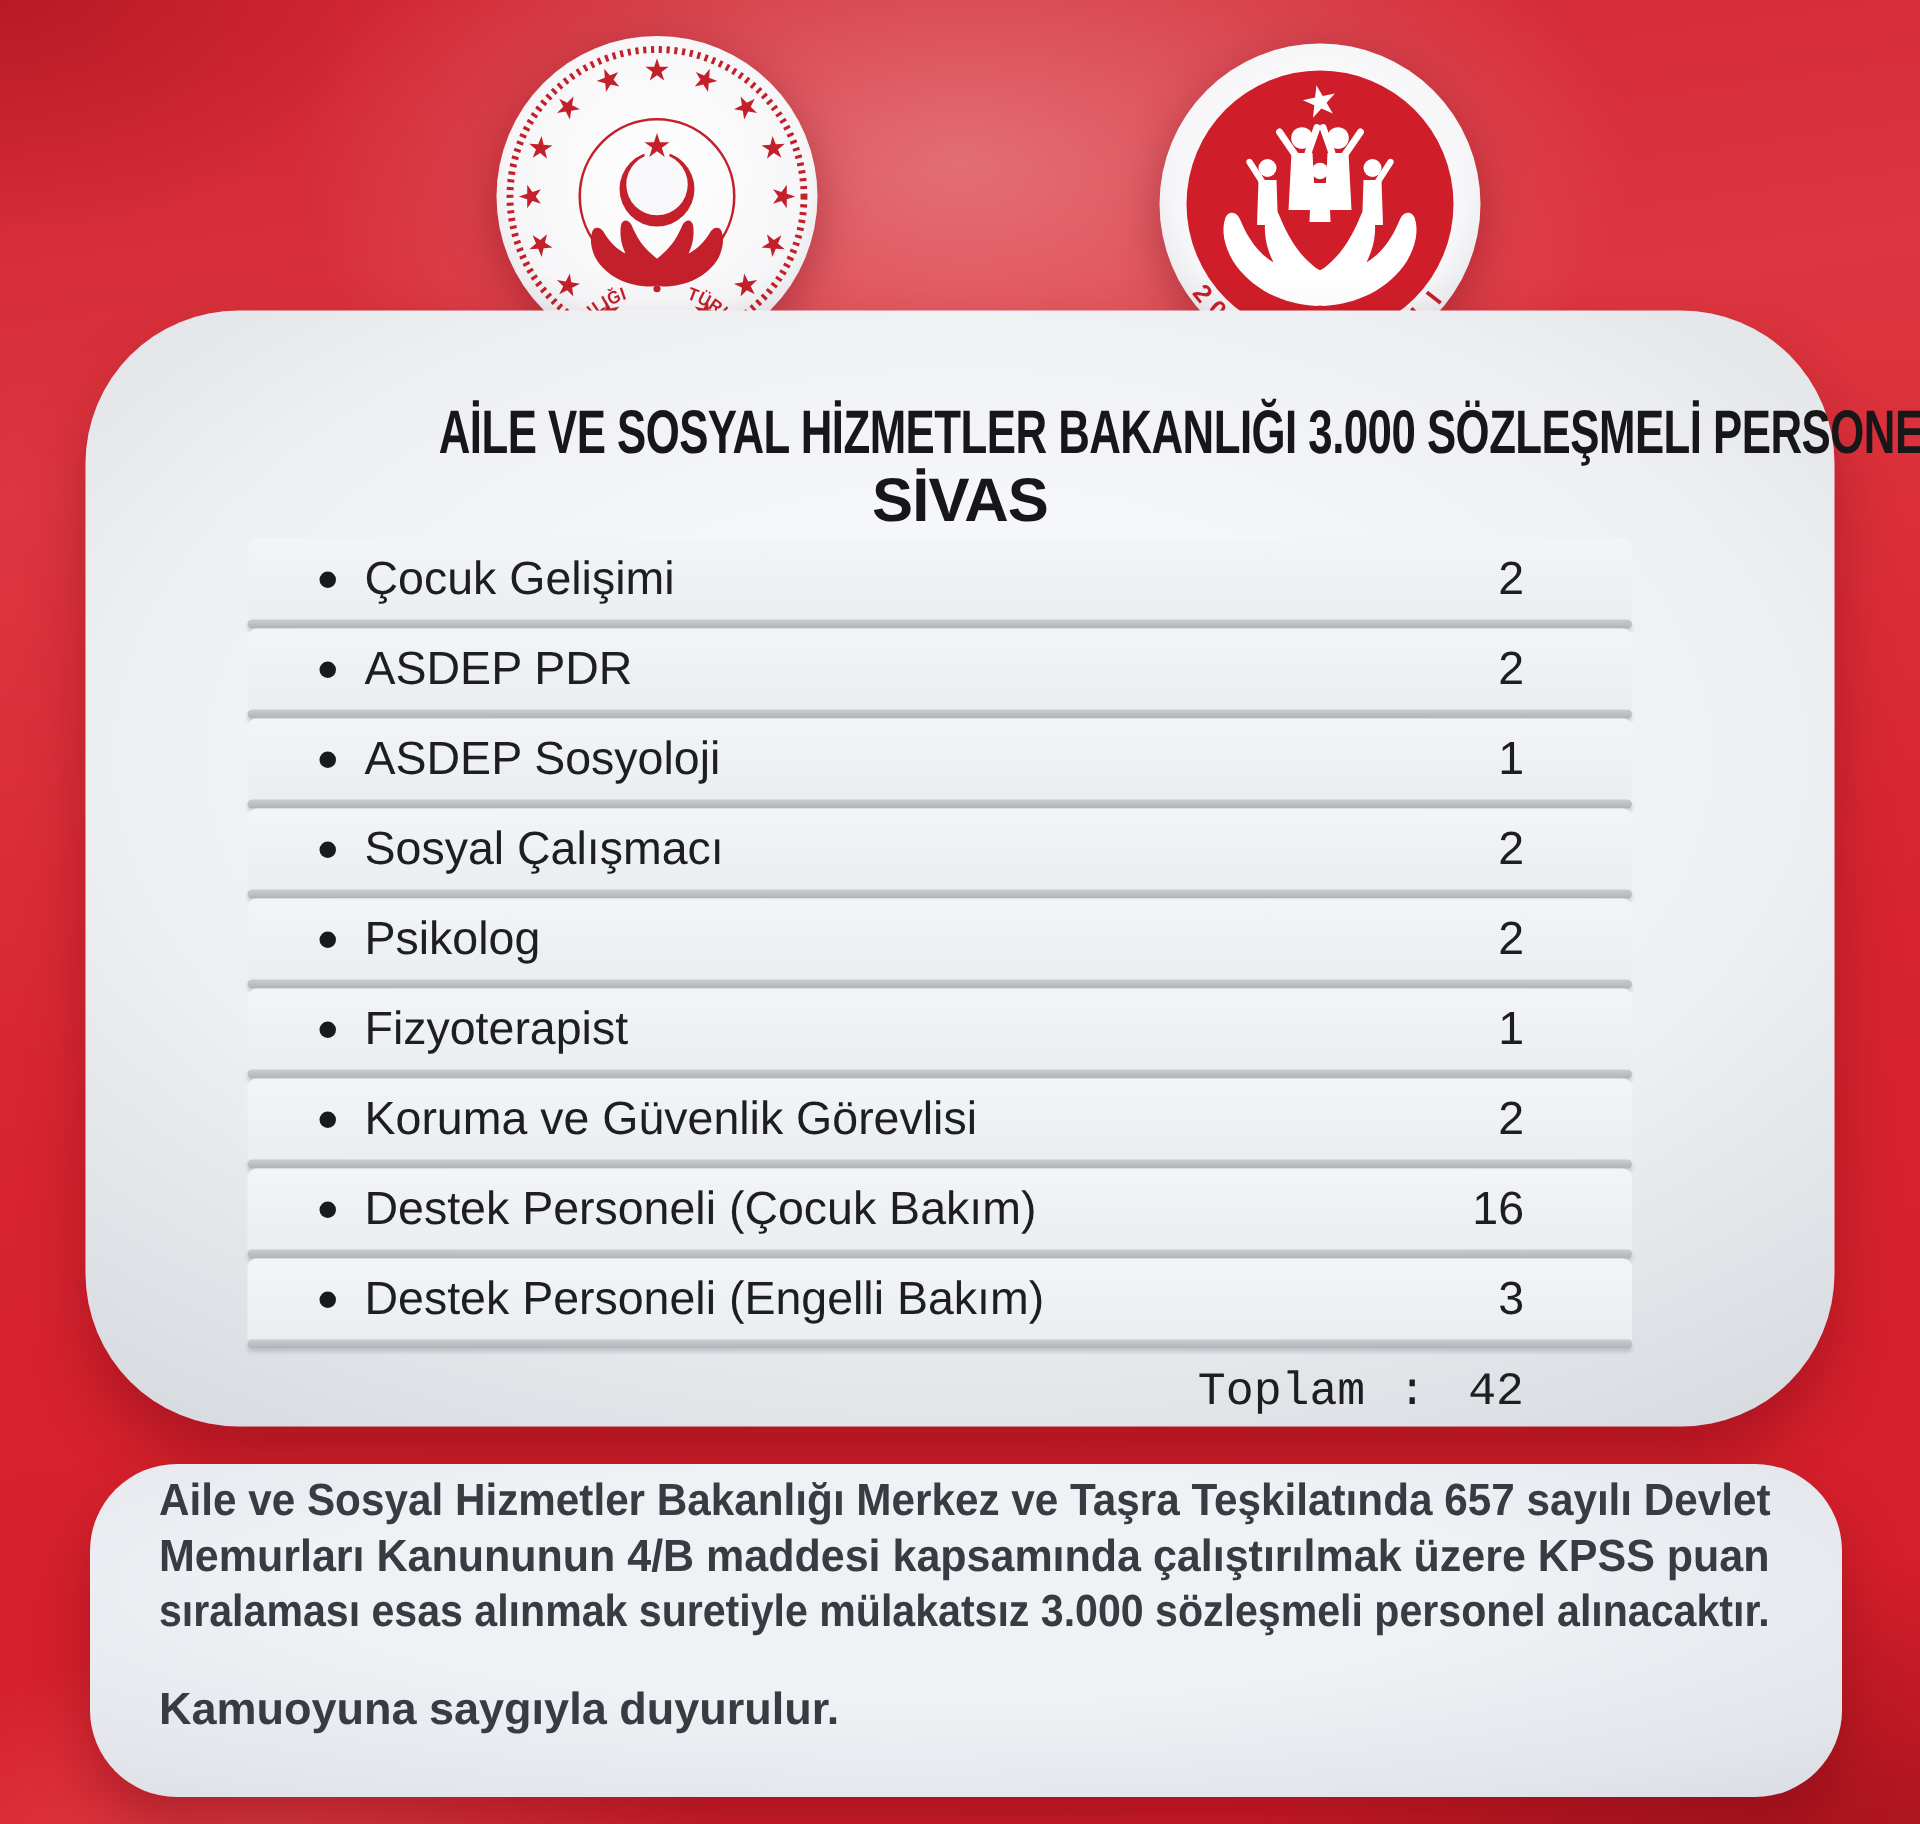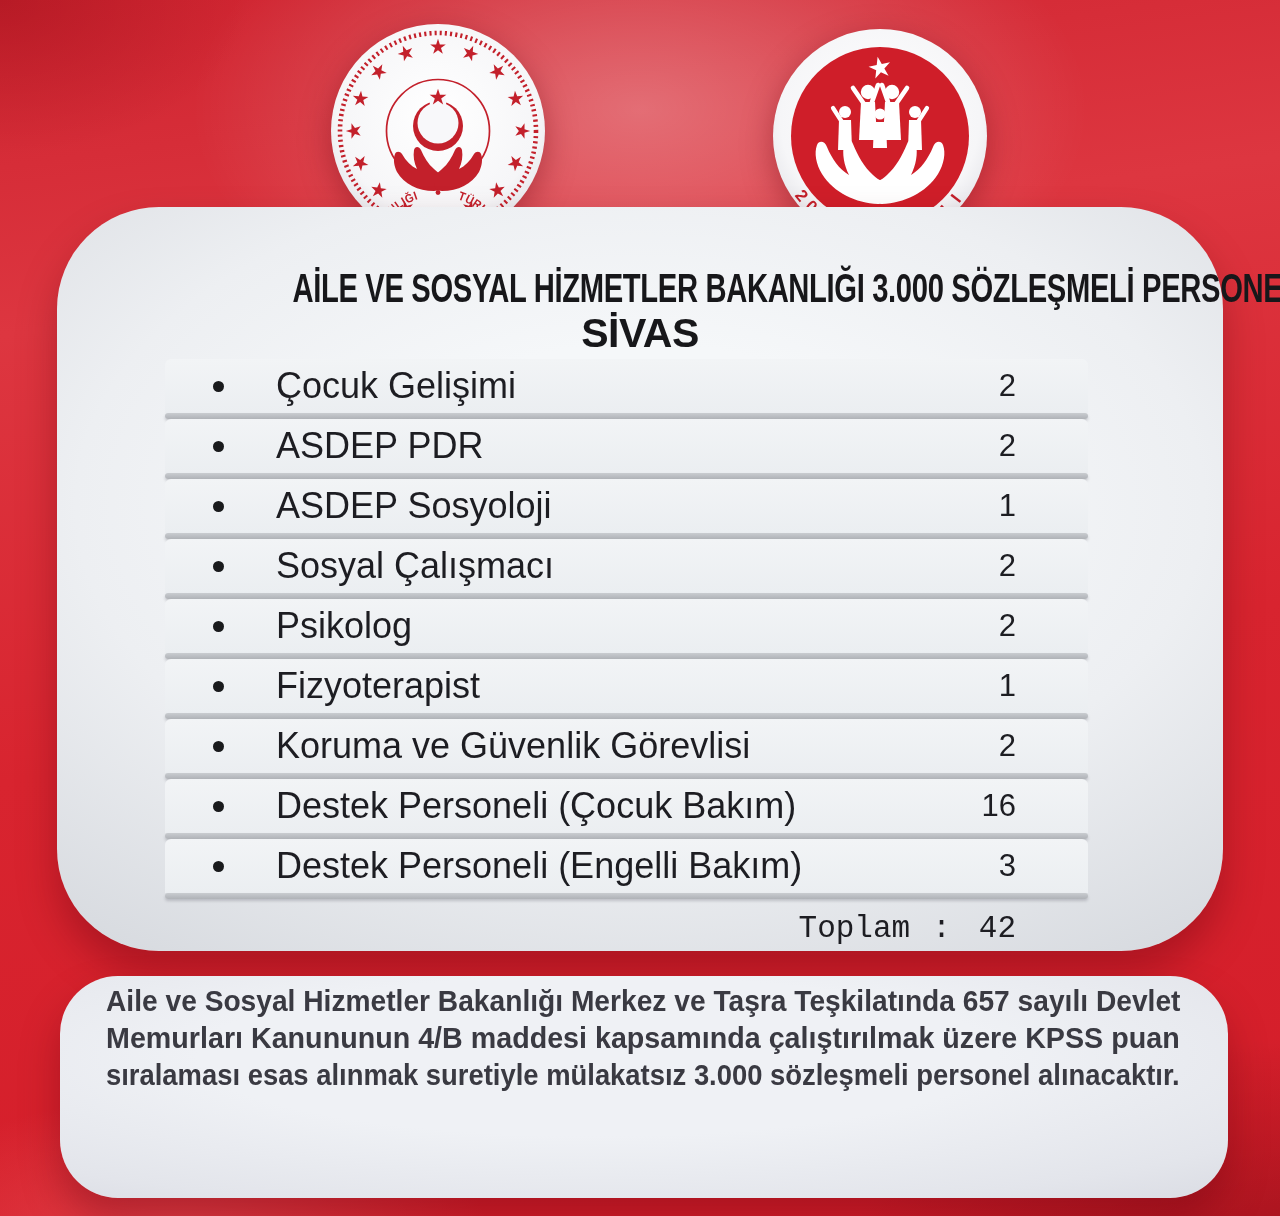--- a/index.html
+++ b/index.html
@@ -35,21 +35,21 @@
   .fit-center{transform-origin:50% 50%;}
   .fit-left{transform-origin:0 50%;}
 
   .rows{margin:4px 0 0 108px;width:923px;}
   .prow{
     display:flex;align-items:center;height:54px;
     background:linear-gradient(180deg,#f2f4f6,#ebeef1);
     border-radius:6px 6px 0 0;
   }
   .bullet{width:11px;height:11px;border-radius:50%;background:#191a1c;margin-left:48px;flex:0 0 auto;}
-  .plabel{margin-left:52px;font-size:36px;color:#1d1d22;}
+  .plabel{margin-left:19px;font-size:31px;color:#1d1d22;}
   .pcount{margin-left:auto;margin-right:72px;font-size:31px;color:#1d1d22;}
   .divider{
     height:6px;width:100%;border-radius:4px;
     background:linear-gradient(180deg,#c9ccd0,#afb2b7);
     box-shadow:0 2px 3px rgba(40,40,55,.20);
   }
   .total-row{
     margin-left:108px;width:923px;height:58px;box-sizing:border-box;
     display:flex;align-items:center;justify-content:flex-end;
     font-size:31px;color:#1d1d22;padding-right:72px;font-family:Liberation Mono, monospace;
@@ -233,13 +233,14 @@
     <span class="tlabel">Toplam</span>
     <span class="tcolon">:</span>
     <span class="tvalue">42</span>
   </div>
 </section>
 
 <section class="card footer-card">
   <p class="fline"><span class="fit fit-left" style="transform: scaleX(0.938811);">Aile ve Sosyal Hizmetler Bakanlığı Merkez ve Taşra Teşkilatında 657 sayılı Devlet</span></p>
   <p class="fline"><span class="fit fit-left" style="transform: scaleX(0.955516);">Memurları Kanununun 4/B maddesi kapsamında çalıştırılmak üzere KPSS puan</span></p>
   <p class="fline"><span class="fit fit-left" style="transform: scaleX(0.913265);">sıralaması esas alınmak suretiyle mülakatsız 3.000 sözleşmeli personel alınacaktır.</span></p>
+  <p class="closing"><span class="fit fit-left">Kamuoyuna saygıyla duyurulur.</span></p>
 </section>
 
 </body></html>

